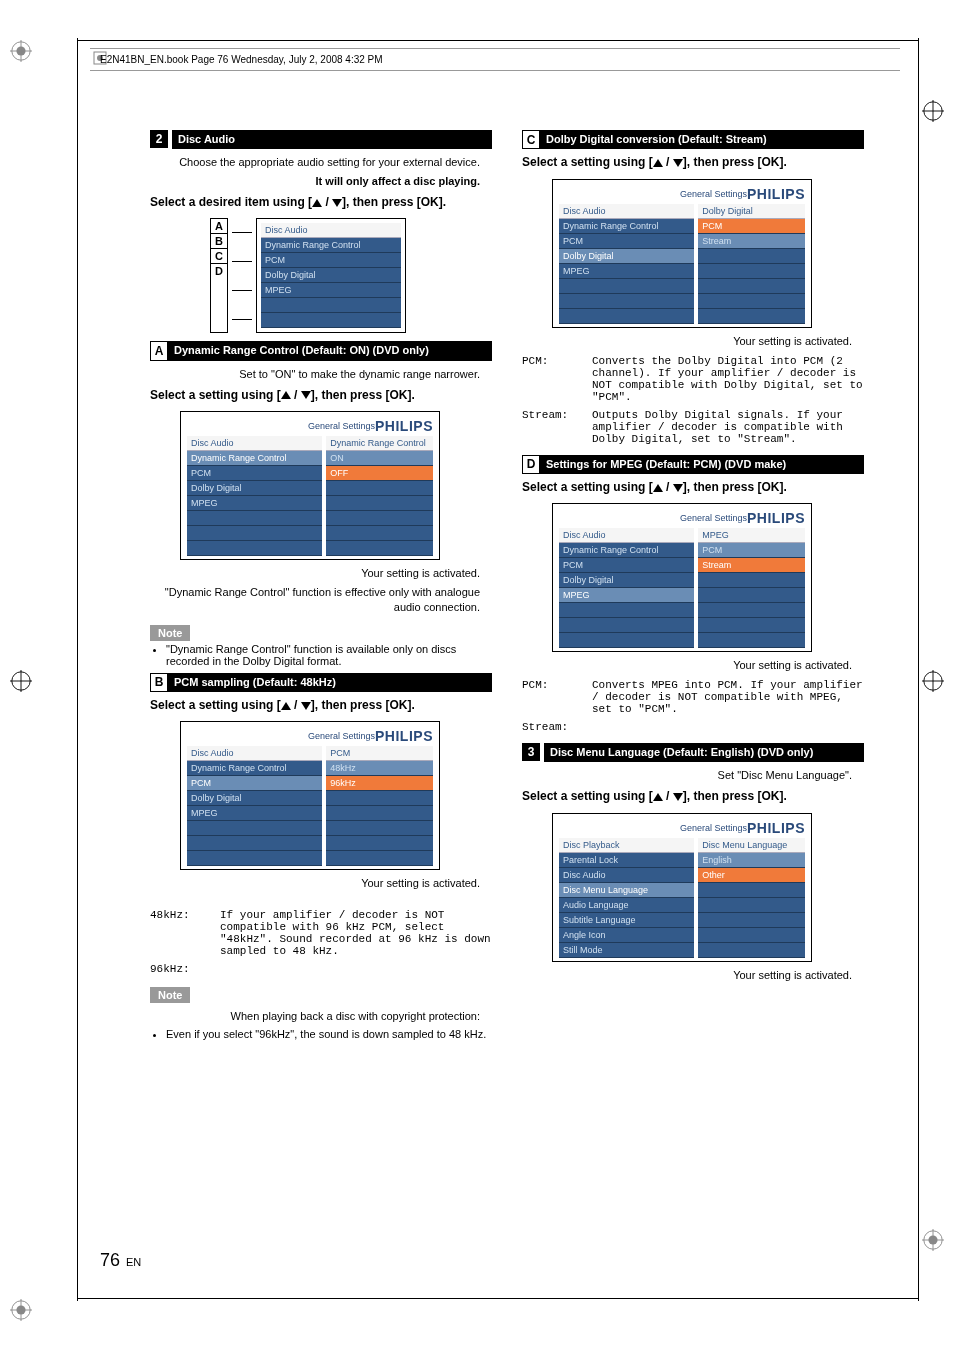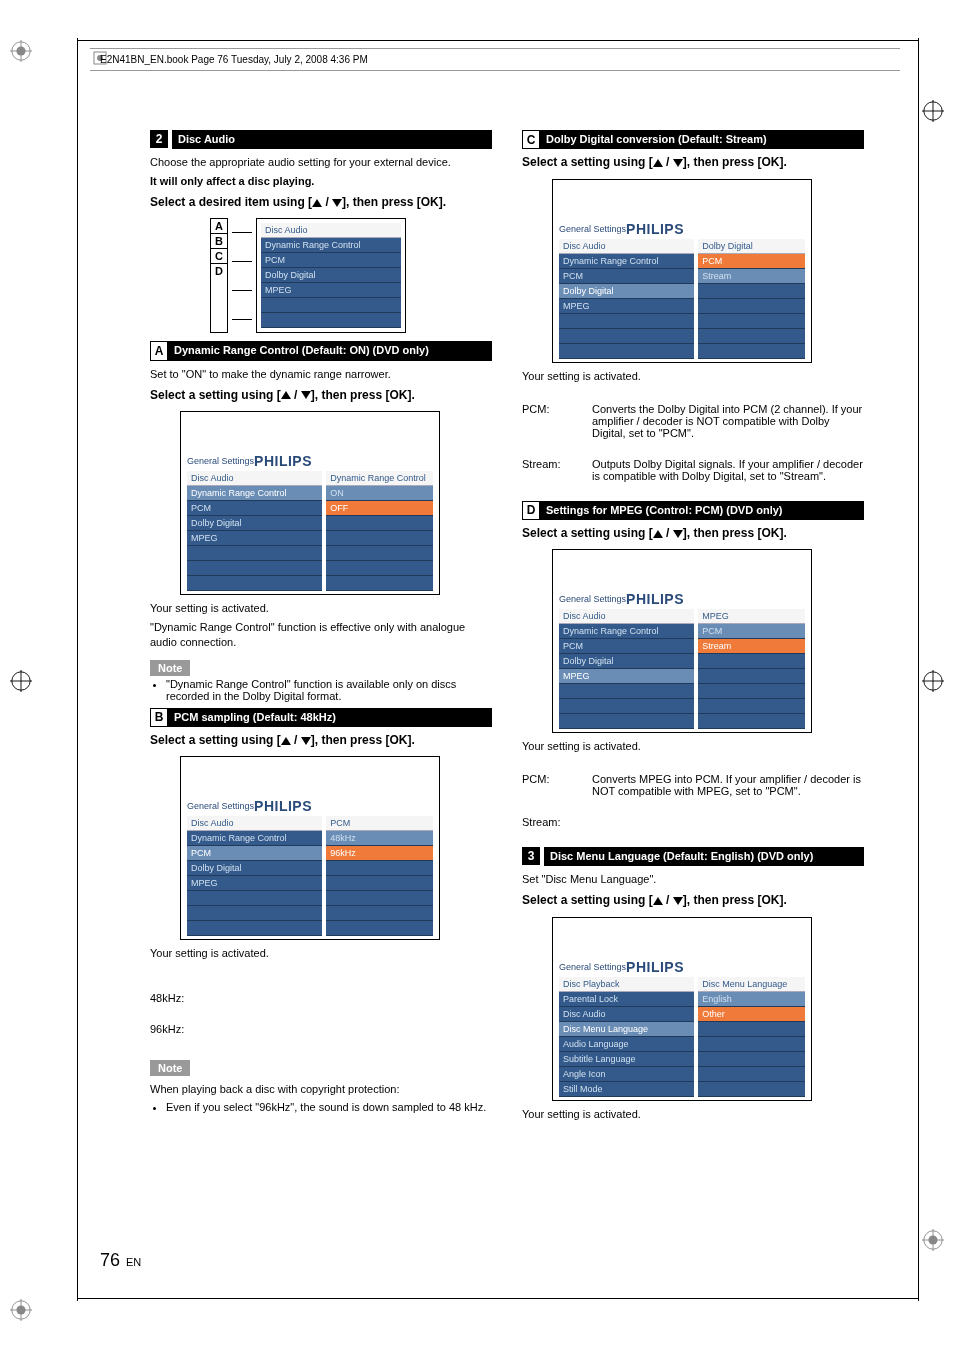--- a/index.html
+++ b/index.html
@@ -90,35 +90,35 @@
     align-items: center;
     justify-content: center;
     border: 1px solid #000;
     background: #fff;
     color: #000;
     font-weight: bold;
     width: 18px;
     font-size: 12px;
     margin-right: 0;
   }
-  p { margin: 4px 0; line-height: 1.35; }
+  p { margin: 4px 12px; line-height: 1.35; text-align: right; }
   .bold { font-weight: bold; }
   .instruction { font-weight: bold; font-size: 12px; margin: 6px 0 8px; line-height: 1.3; }
   .tri-up, .tri-down { display: inline-block; width: 0; height: 0; vertical-align: middle; }
   .tri-up { border-left: 5px solid transparent; border-right: 5px solid transparent; border-bottom: 8px solid #000; }
   .tri-down { border-left: 5px solid transparent; border-right: 5px solid transparent; border-top: 8px solid #000; }
 
   .menu-box {
     border: 1px solid #000;
     width: 260px;
     margin: 6px 0 6px 30px;
     padding: 6px 6px 3px;
     font-size: 9px;
   }
-  .menu-title-row { display: flex; justify-content: flex-start; color: #2a4a7a; align-items: center; margin-bottom: 2px; margin-top: 35px; }
+  .menu-title-row { display: flex; justify-content: flex-end; color: #2a4a7a; align-items: center; margin-bottom: 2px; }
   .menu-title-row .philips { font-weight: bold; font-size: 14px; letter-spacing: 0.5px; }
   .menu-cols { display: flex; gap: 4px; }
   .menu-col-left { flex: 0 0 55%; }
   .menu-col-right { flex: 1; }
   .menu-row {
     background: #335a8a;
     color: #d0e0f0;
     padding: 2px 4px;
     font-size: 9px;
     border-bottom: 1px solid #1f3a5a;
@@ -156,21 +156,21 @@
     display: inline-block;
     background: #999;
     color: #fff;
     font-weight: bold;
     padding: 2px 8px;
     font-size: 11px;
     margin: 6px 0 2px;
   }
   ul.bullets { list-style: disc; margin-left: 16px; }
 
-  .def-row { display: flex; margin: 19px 0; }
+  .def-row { display: flex; margin: 6px 0; font-family: Liberation Mono, monospace; }
   .def-row .term { flex: 0 0 70px; }
   .def-row .def { flex: 1; }
 
   .page-num {
     position: absolute;
     bottom: 80px;
     left: 100px;
     font-size: 18px;
   }
   .page-num .en { font-size: 11px; margin-left: 6px; }
@@ -215,21 +215,21 @@
 <div class="hline top"></div>
 <div class="hline bottom"></div>
 <div class="vline left"></div>
 <div class="vline right"></div>
 
 <div class="header-meta-line"></div>
 <div class="header-icon"><svg viewBox="0 0 16 16">
       <rect x="2" y="2" width="12" height="12" fill="none" stroke="#888"></rect>
       <circle cx="8" cy="8" r="3" fill="#888"></circle>
     </svg></div>
-<div class="header-meta">E2N41BN_EN.book  Page 76  Tuesday, July 2, 2008  4:36 PM</div>
+<div class="header-meta">E2N41BN_EN.book  Page 76  Wednesday, July 2, 2008  4:32 PM</div>
 <div class="header-meta-line2"></div>
 
 <div class="page">
 
   <div class="col">
     <div class="section-head">
       <span class="numbox">2</span>
       <span class="bar">Disc Audio</span>
     </div>
     <p>Choose the appropriate audio setting for your external device.</p>
@@ -335,20 +335,21 @@
           <div class="menu-row">&nbsp;</div>
           <div class="menu-row">&nbsp;</div>
           <div class="menu-row">&nbsp;</div>
         </div>
       </div>
     </div>
     <p>Your setting is activated.</p>
     <div style="height:8px"></div>
     <div class="def-row">
         <div class="term">48kHz:</div>
+        <div class="def">If your amplifier / decoder is NOT compatible with 96 kHz PCM, select "48kHz". Sound recorded at 96 kHz is down sampled to 48 kHz.</div>
       </div>
     <div class="def-row">
         <div class="term">96kHz:</div>
       </div>
     <div class="note-lbl">Note</div>
     <p>When playing back a disc with copyright protection:</p>
     <ul class="bullets">
         <li>Even if you select "96kHz", the sound is down sampled to 48 kHz.</li>
       </ul>
   </div>
@@ -393,21 +394,21 @@
         <div class="term">PCM:</div>
         <div class="def">Converts the Dolby Digital into PCM (2 channel). If your amplifier / decoder is NOT compatible with Dolby Digital, set to "PCM".</div>
       </div>
     <div class="def-row">
         <div class="term">Stream:</div>
         <div class="def">Outputs Dolby Digital signals. If your amplifier / decoder is compatible with Dolby Digital, set to "Stream".</div>
       </div>
 
     <div class="section-head" style="margin-top:10px">
       <span class="letterbox">D</span>
-      <span class="bar">Settings for MPEG (Control: PCM) (DVD only)</span>
+      <span class="bar">Settings for MPEG (Default: PCM) (DVD make)</span>
     </div>
     <div class="instruction">Select a setting using [<span class="tri-up"></span> / <span class="tri-down"></span>], then press [OK].</div>
     <div class="menu-box">
       <div class="menu-title-row">
           <span>General Settings</span>
           <span class="philips">PHILIPS</span>
         </div>
       <div class="menu-cols">
         <div class="menu-col-left">
           <div class="menu-header-row">Disc Audio</div>

